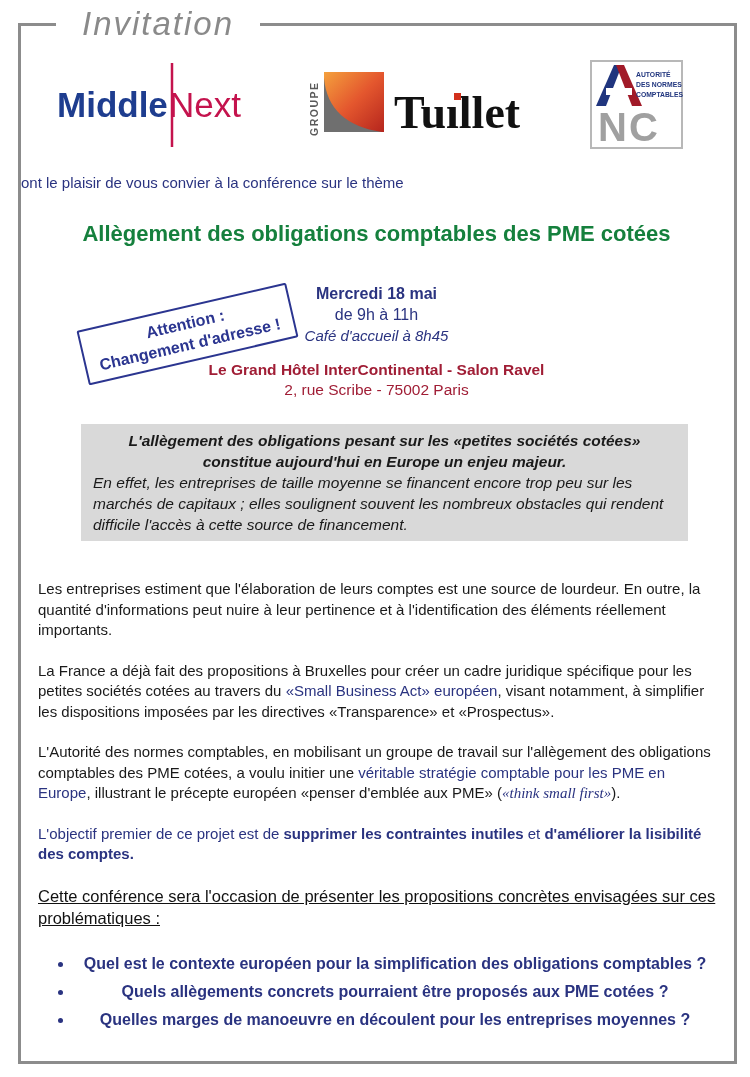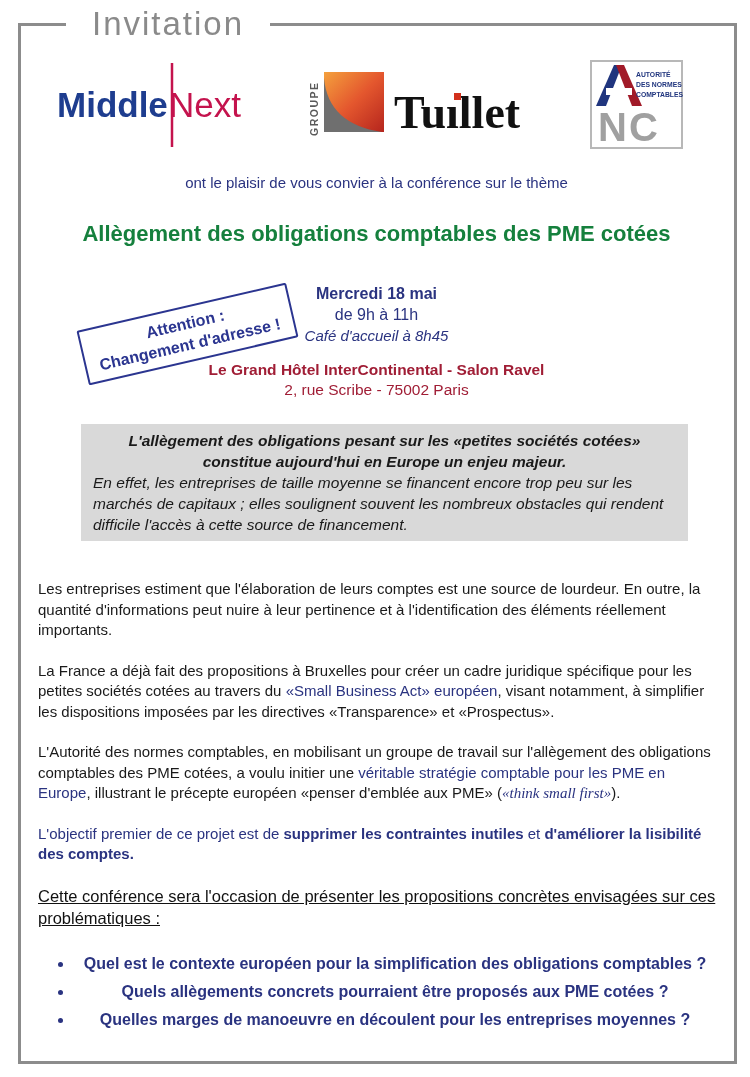--- a/index.html
+++ b/index.html
@@ -2,29 +2,29 @@
 <html><head>
 <meta charset="utf-8">
 <style>
   html,body{margin:0;padding:0;background:#fff;}
   .page{
     position:relative;width:750px;height:1077px;background:#fff;overflow:hidden;
     font-family:"Liberation Sans",sans-serif;color:#1a1a1a;
   }
   .frame{position:absolute;left:18px;top:23px;right:13px;bottom:13px;border:3px solid #8c8c8c;}
   .invitation{
-    position:absolute;top:0;left:66px;padding:0 26px;background:#fff;
-    font-size:33px;line-height:47px;color:#8a8a8a;letter-spacing:2px;font-weight:400;
+    position:absolute;top:0;left:56px;padding:0 26px;background:#fff;
+    font-size:33px;line-height:47px;color:#8a8a8a;letter-spacing:2px;font-weight:400;font-style:italic;
   }
   .content{position:absolute;left:21px;top:26px;width:711px;}
   
   .logos{margin:34px 42px 0 36px;display:flex;justify-content:space-between;align-items:center;}
   .logo{flex:0 0 auto;}
   
-  .intro{margin-top:24px;text-align:center;font-size:15px;color:#2a3380;}
+  .intro{margin-top:24px;font-size:15px;color:#2a3380;}
   .title{margin:30px 10px 0 10px;text-align:center;font-size:22px;font-weight:bold;color:#15803d;}
   .when{margin-top:36px;text-align:center;color:#2a3380;font-size:16px;line-height:21px;}
   .when .date{font-weight:bold;}
   .when .coffee{font-style:italic;font-size:15px;}
   .where{margin-top:14px;text-align:center;color:#a01d35;font-size:15.5px;line-height:20px;}
   .where .venue{font-weight:bold;}
   
   .stamp{
     position:absolute;left:80px;top:306px;transform:rotate(-13deg);
     border:2px solid #2b3590;border-radius:2px;padding:5px 13px;

